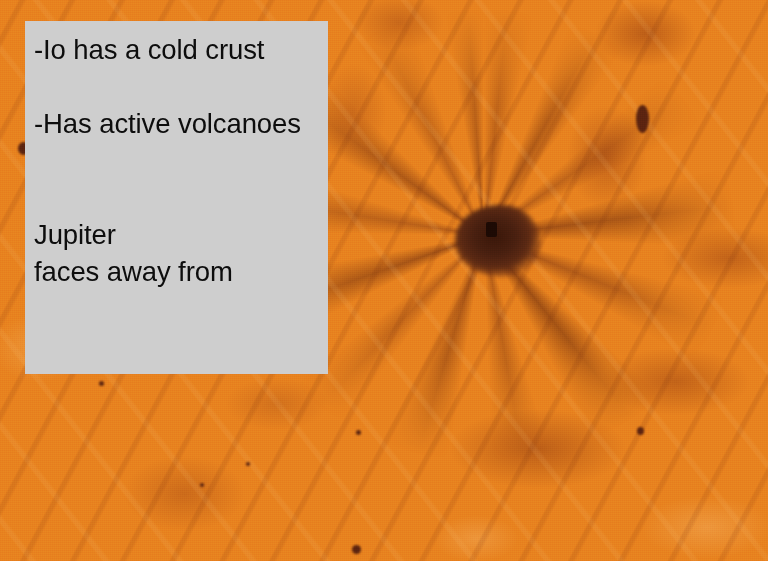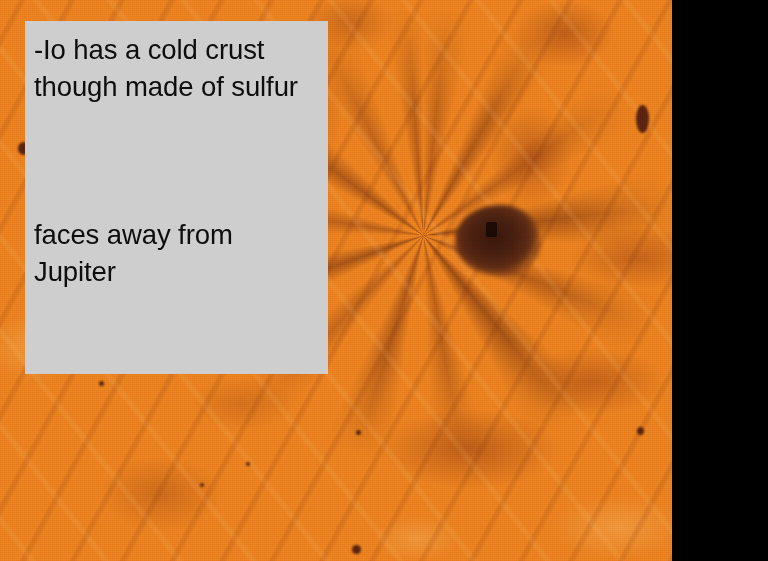--- a/index.html
+++ b/index.html
@@ -2,21 +2,21 @@
 <html><head>
 <meta charset="utf-8">
 <style>
   html, body {
     margin: 0;
     padding: 0;
     background: #000;
   }
   #slide {
     position: relative;
-    width: 672px;
+    width: 768px;
     height: 561px;
     overflow: hidden;
     font-family: "Liberation Sans", sans-serif;
     text-decoration: underline;
   }
 
   
   #io-surface {
     position: absolute;
     inset: 0;
@@ -174,21 +174,21 @@
     <div class="spot" style="left:246px; top:462px; width:4px;  height:4px;"></div>
     <div class="spot" style="left:352px; top:545px; width:9px;  height:9px;"></div>
     <div class="spot" style="left:99px;  top:381px; width:5px;  height:5px;"></div>
     <div class="spot" style="left:200px; top:483px; width:4px;  height:4px;"></div>
 
     <div class="layer grain"></div>
   </div>
 
   <div id="caption-box">
     <div class="caption-line">-Io has a cold crust</div>
-    <div class="caption-line">though made of sulfur</div>
+    <div class="caption-gap"></div>
+    <div class="caption-line">-Has active volcanoes</div>
     <div class="caption-gap"></div>
     <div class="caption-gap"></div>
-    <div class="caption-gap"></div>
+    <div class="caption-line">Jupiter</div>
     <div class="caption-line">faces away from</div>
-    <div class="caption-line">Jupiter</div>
   </div>
 
 </div>
 
 </body></html>

